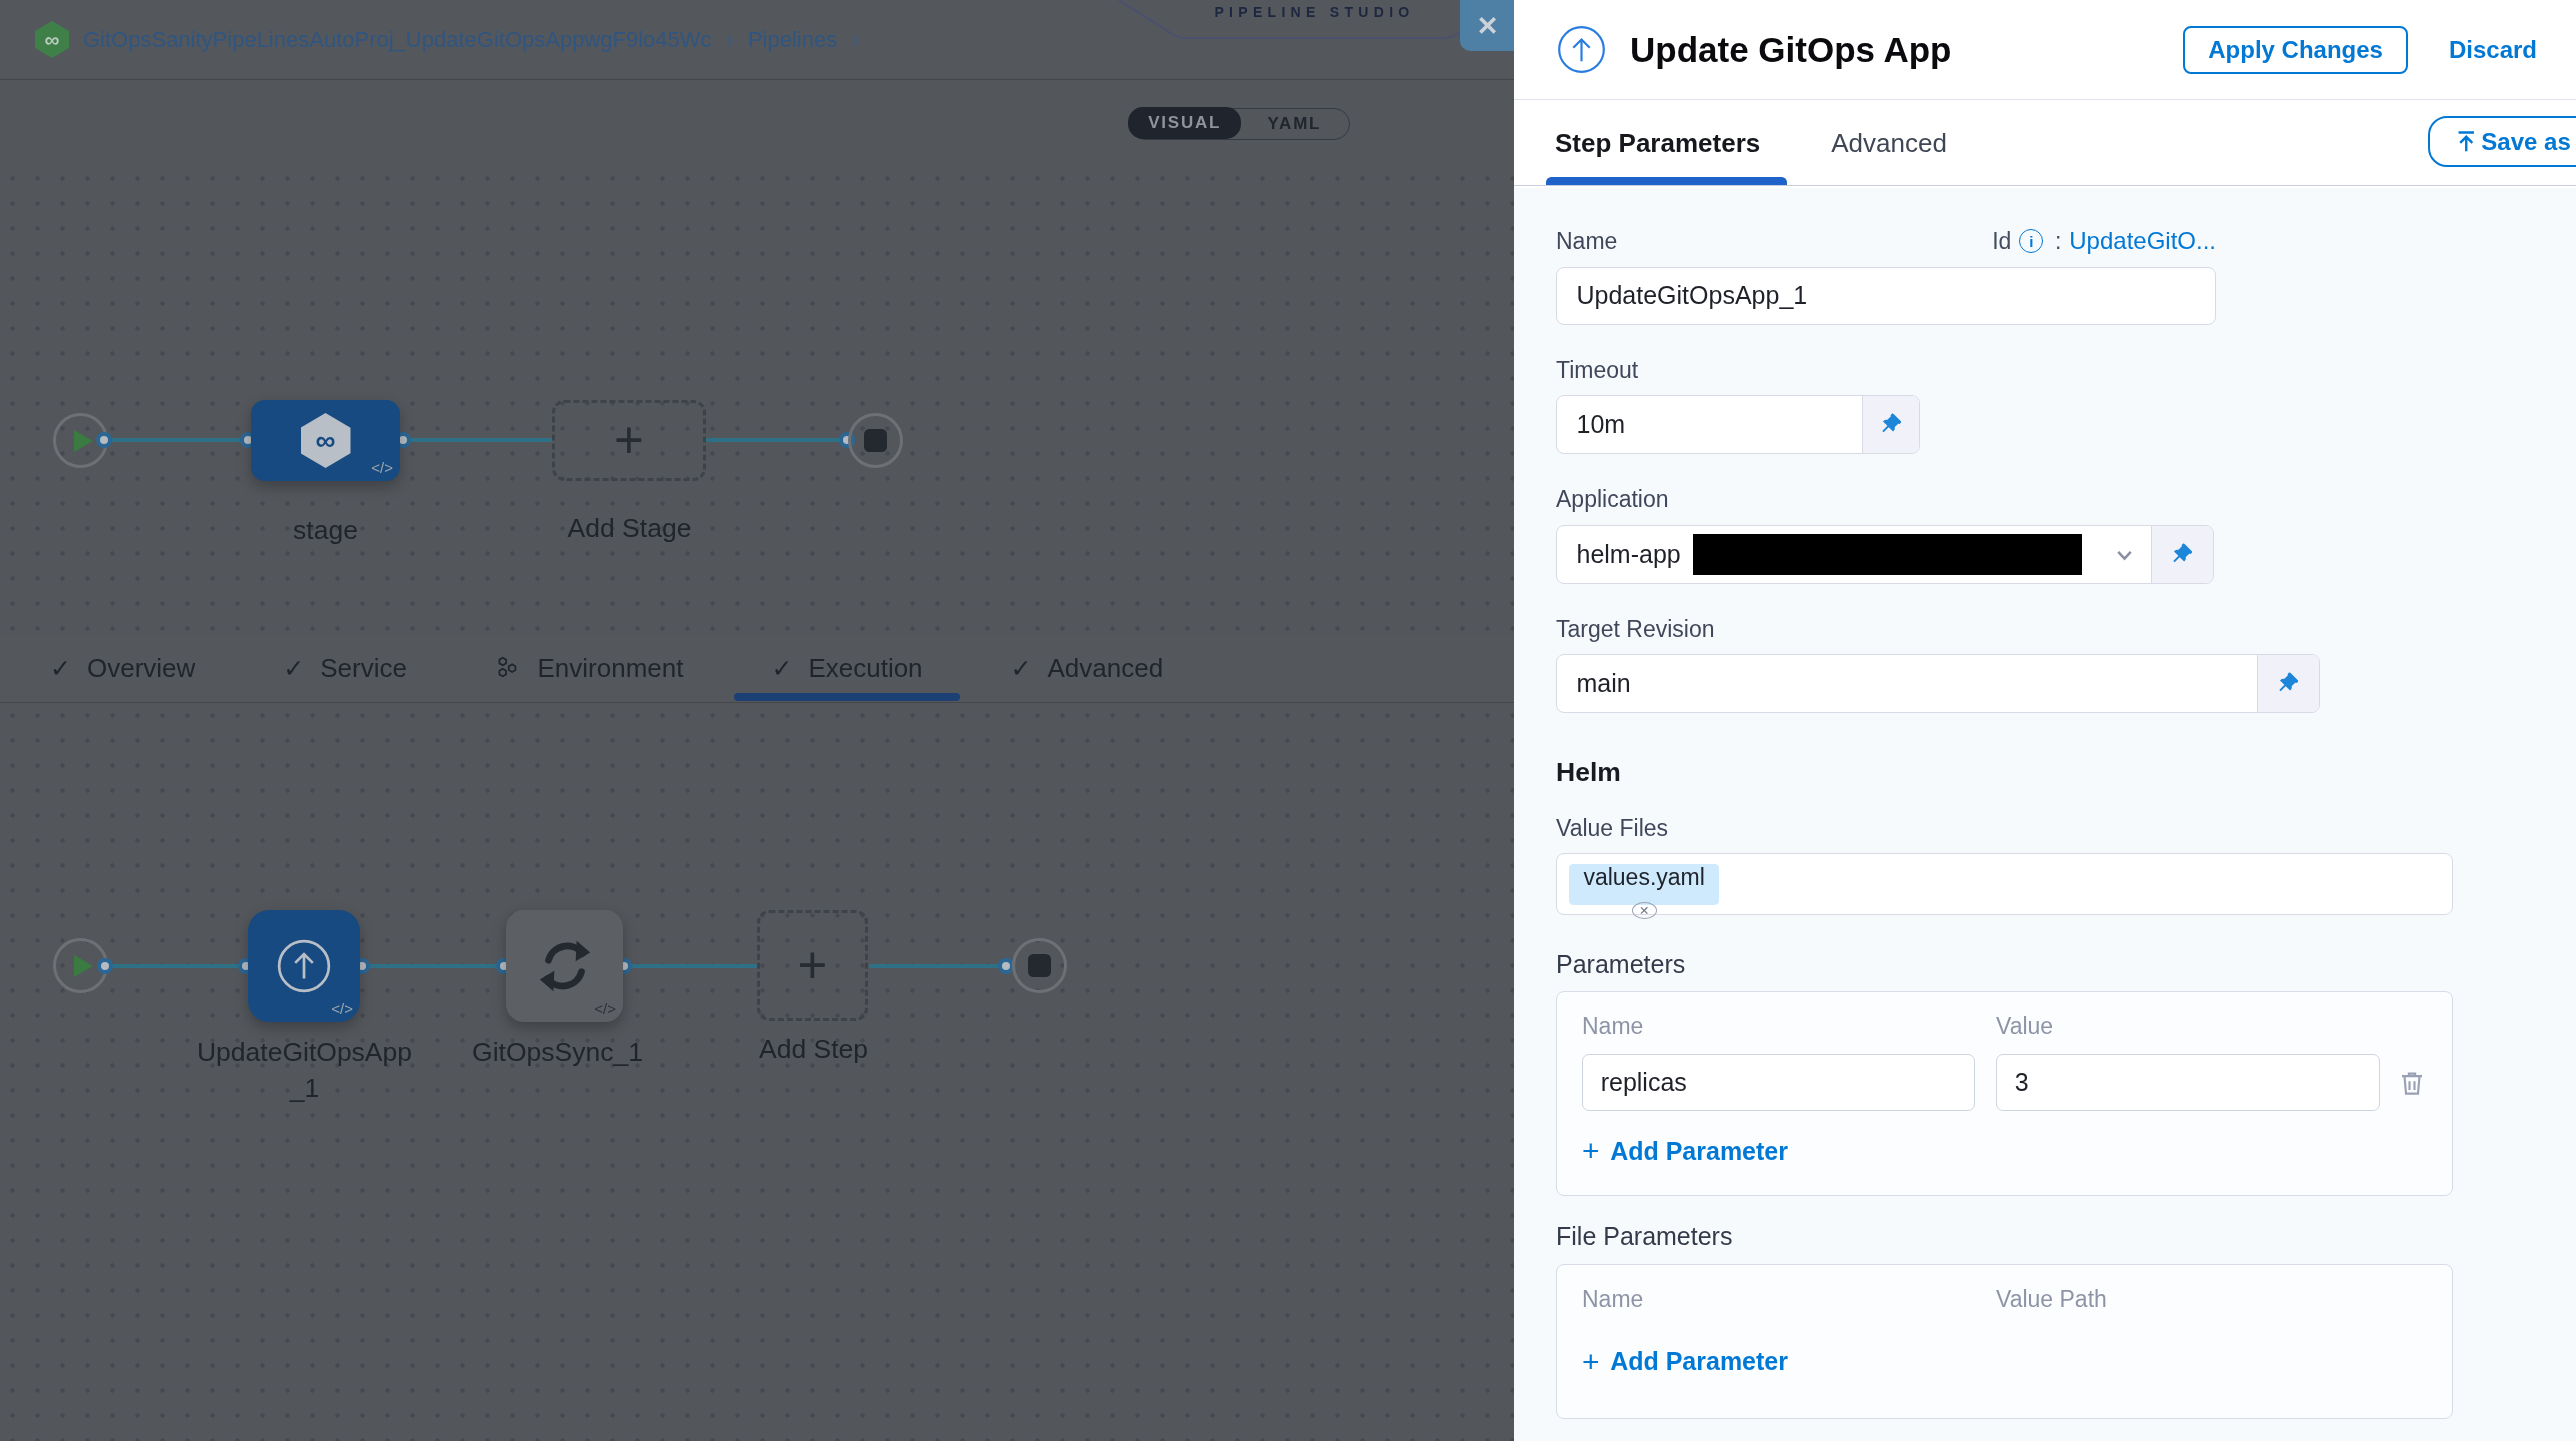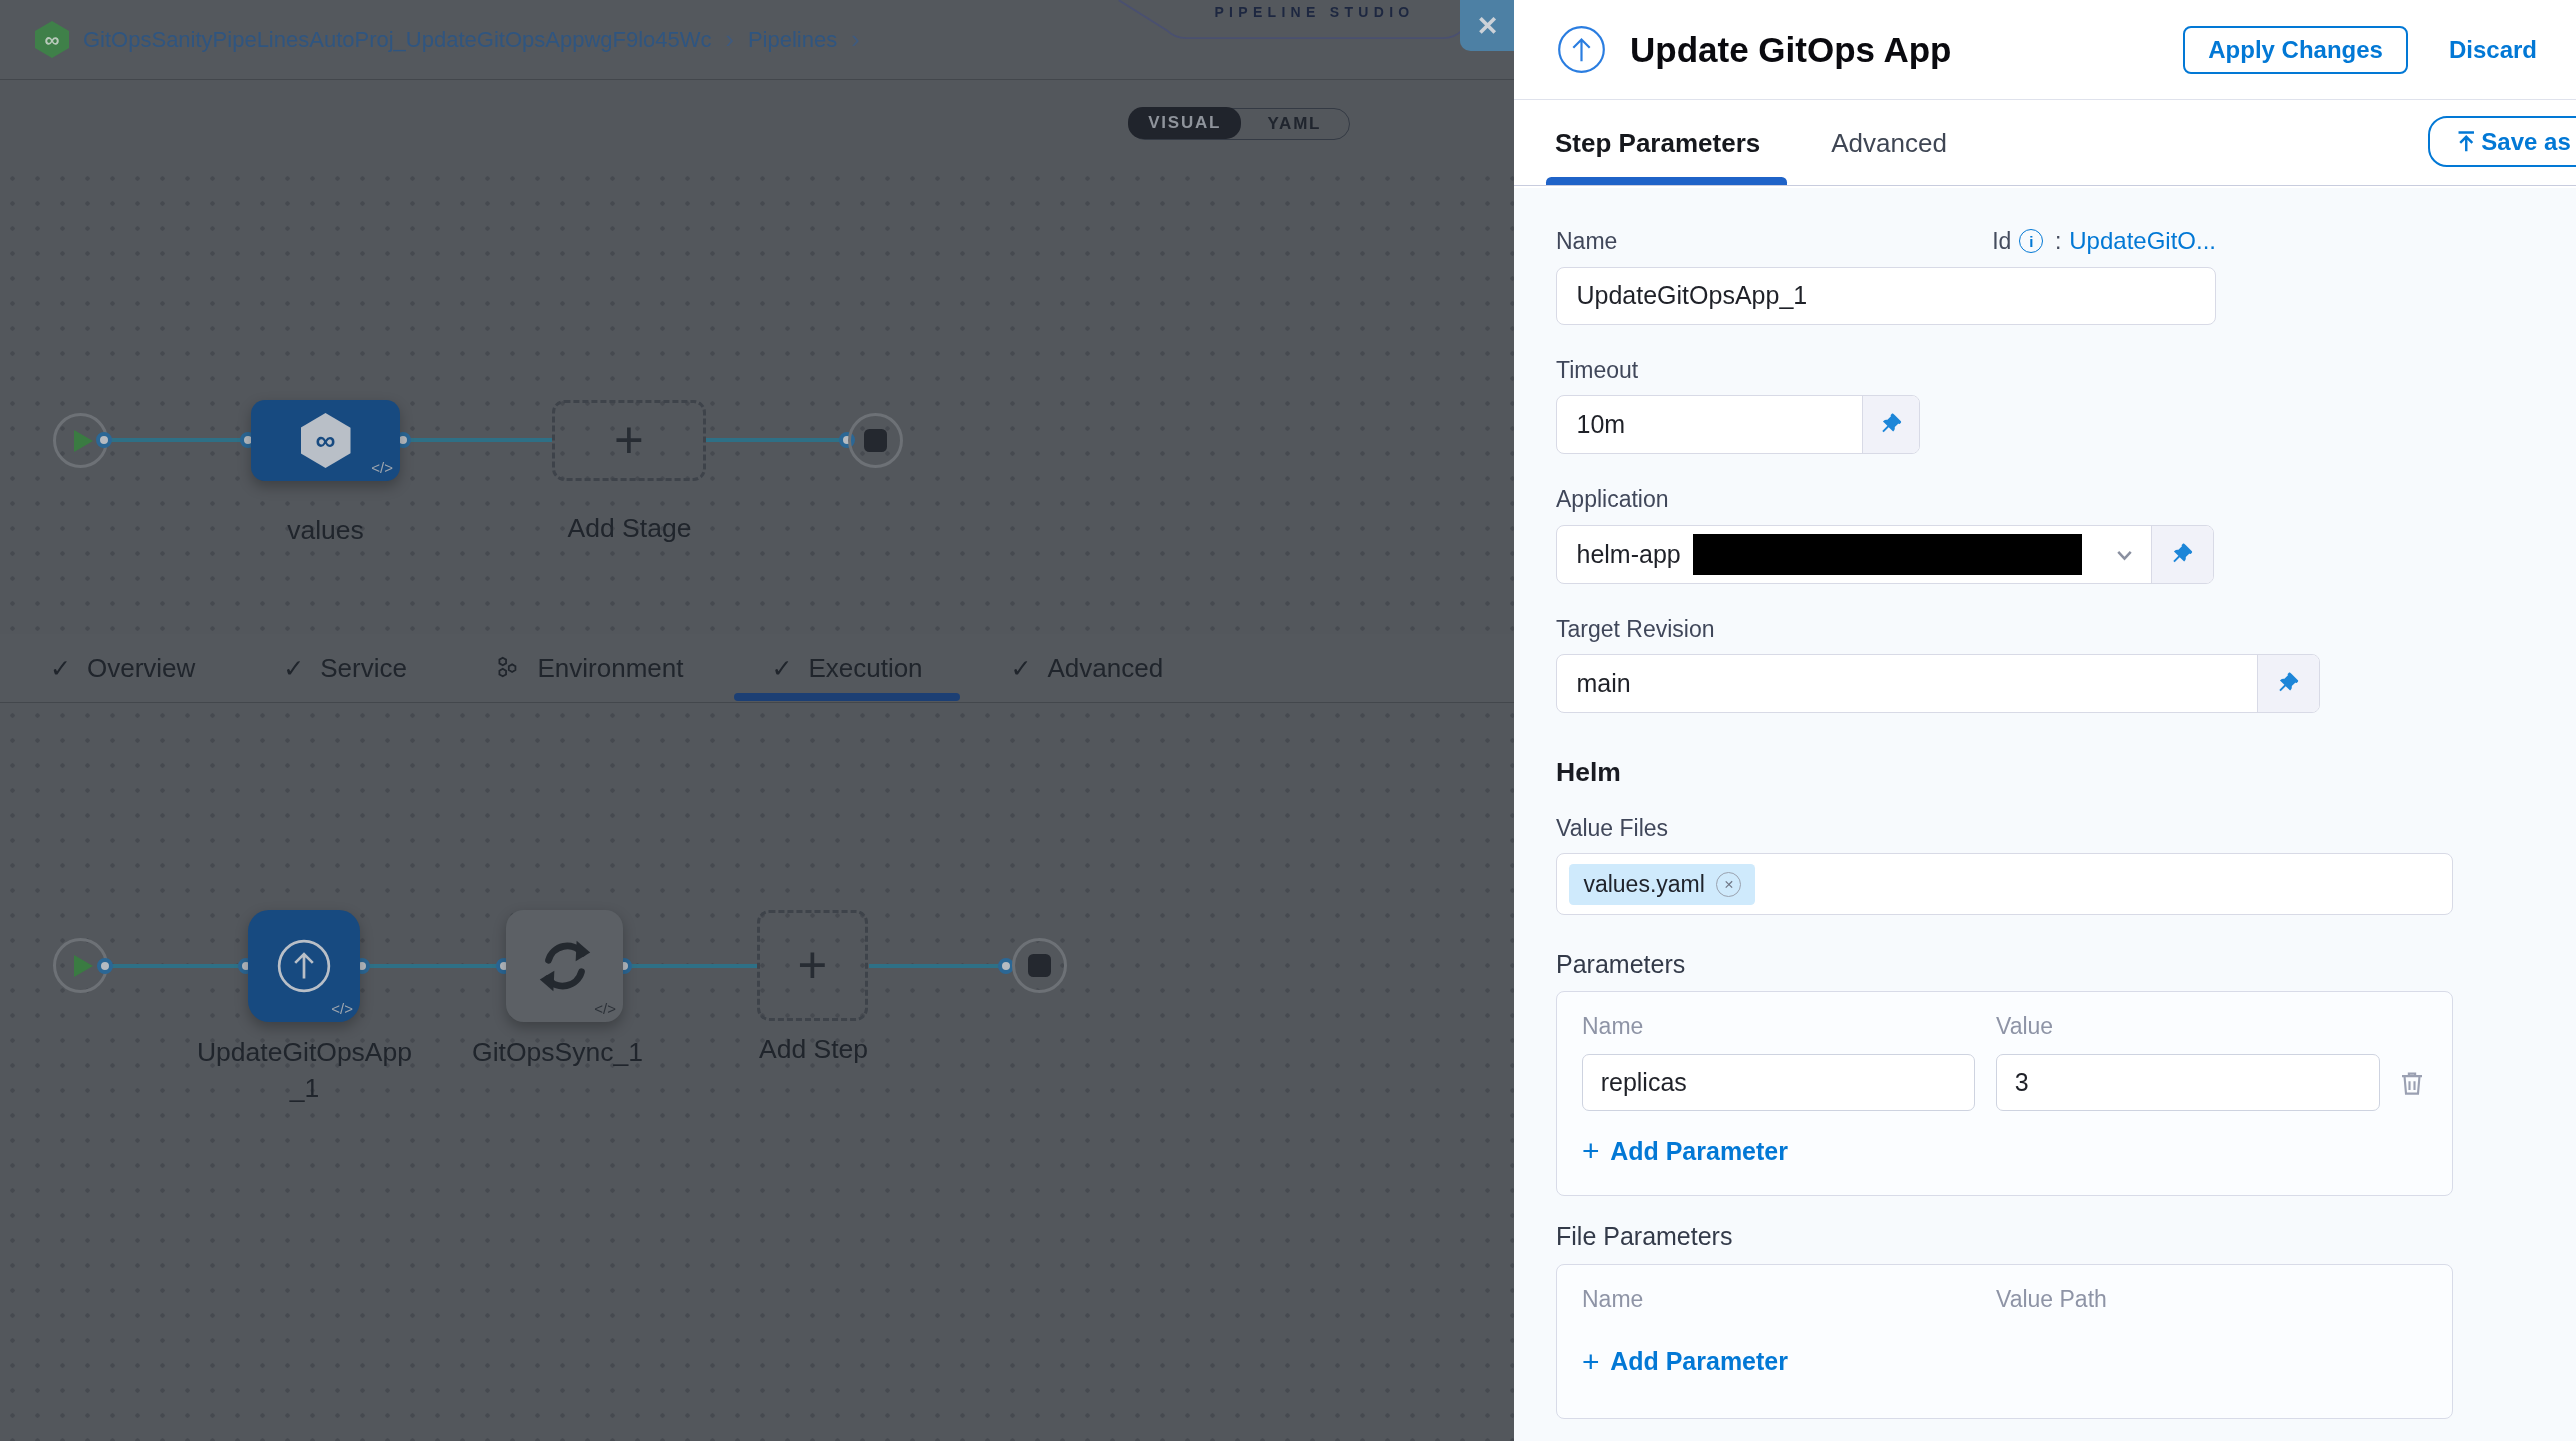--- a/index.html
+++ b/index.html
@@ -121,21 +121,21 @@
   .app-ctl { width:658px; } .app-ctl .pinbox { width:62px; }
   .target-ctl { width:764px; } .target-ctl .pinbox { width:62px; }
   .sel-text { font-size:25px; color:#1f2128; padding-left:19.5px; }
   .redact { width:389px; height:41px; background:#000; margin-left:12.4px; }
   .chev { margin-left:auto; margin-right:14px; display:flex; align-items:center; cursor:pointer; }
 
   .helm-h { color:#191b22; font-size:26.5px; font-weight:bold; margin:44px 0 26.5px 0; }
   .vf-input { width:897px; height:62px; border:1.3px solid #d8dae6; border-radius:8px; background:#fff;
     display:flex; align-items:center; padding:0 12.4px; margin-bottom:35px; }
   .chip { background:#cfeafc; border-radius:4.4px; height:41px; padding:0 14px; display:flex;
-    align-items:center; gap:11.5px; color:#20242c; font-size:23px; }
+    align-items:center; gap:11.5px; color:#20242c; font-size:23px;flex-direction:column; }
   .chip-x { width:25px; height:25px; border-radius:50%; border:1.8px solid #9aa2af; color:#707786;
     font-size:12.4px; display:flex; align-items:center; justify-content:center; cursor:pointer; }
 
   .sect-label { color:#333a49; font-size:25px; margin-bottom:12.4px; }
   .pcard { width:897px; border:1.3px solid #d8dbe8; border-radius:8px; background:#fbfdff;
     padding:21px 25px 26.5px 25px; margin-bottom:26.5px; }
   .cols { display:flex; margin-bottom:14px; }
   .colh { color:#8e94a6; font-size:23px; }
   .colh.c1 { width:414px; } .colh.c2 { flex:1; }
   .prow { display:flex; align-items:center; margin-bottom:23px; }
@@ -201,21 +201,21 @@
       </div>
 
       <div class="dashed-box" style="left:552px; top:234px; width:154px; height:81px;">
         <span>+</span>
       </div>
 
       <div class="endnode" style="left:848px; top:247px;">
         <div class="end-sq"></div>
       </div>
 
-      <div class="node-label" style="left:237px; top:347px; width:177px;">values</div>
+      <div class="node-label" style="left:237px; top:347px; width:177px;">stage</div>
       <div class="node-label" style="left:541px; top:345px; width:177px;">Add Stage</div>
     </div>
 
     <div class="stage-tabs">
       <div class="stab">
         <span class="chk">✓</span>
         <span>Overview</span>
       </div>
       <div class="stab">
         <span class="chk">✓</span>

